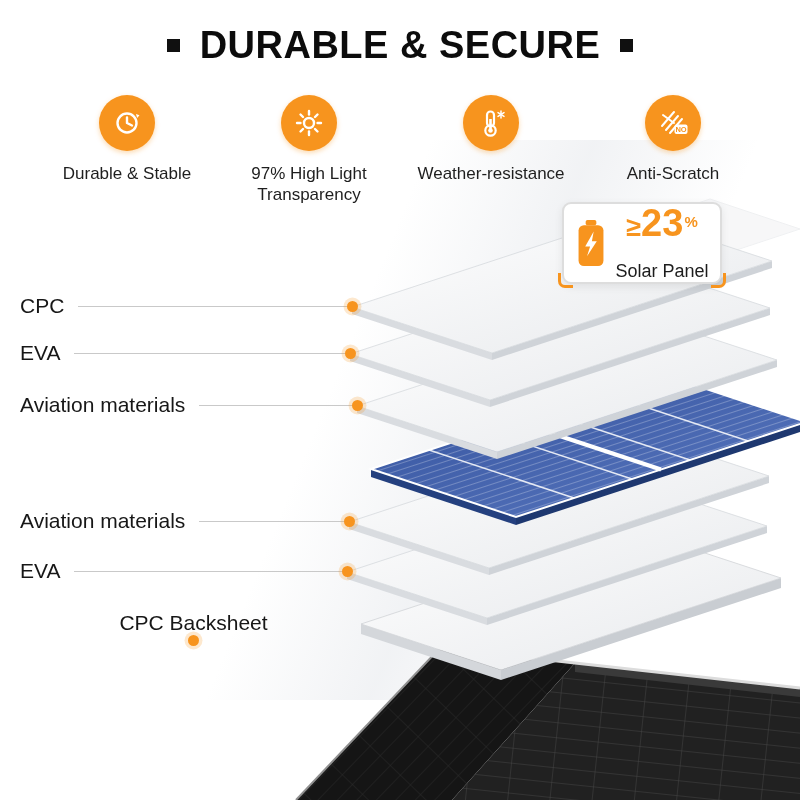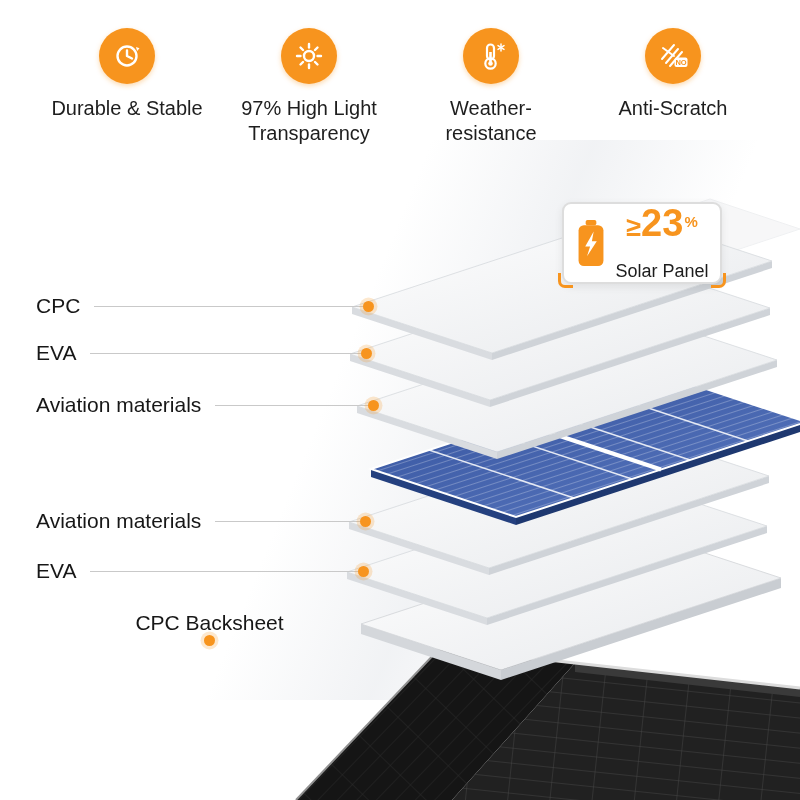--- a/index.html
+++ b/index.html
@@ -10,41 +10,41 @@
 
   
   .header{display:flex;align-items:center;justify-content:center;gap:20px;padding-top:24px;}
   .sq{width:13px;height:13px;background:#101010;flex:none;}
   .title{font-size:38px;font-weight:800;color:#0c0c0c;letter-spacing:.5px;white-space:nowrap;}
 
   
   .features{display:flex;justify-content:center;gap:10px;margin-top:28px;position:relative;z-index:6;}
   .feature{width:172px;display:flex;flex-direction:column;align-items:center;}
   .icon-circle{width:56px;height:56px;border-radius:50%;background:var(--accent);display:flex;align-items:center;justify-content:center;box-shadow:0 2px 5px rgba(247,148,30,.35);}
-  .feature-label{margin-top:12px;font-size:20px;font-weight:500;color:#1e1e1e;text-align:center;line-height:1.25;}
+  .feature-label{margin-top:12px;font-size:17px;font-weight:500;color:#1e1e1e;text-align:center;line-height:1.25;}
 
   
   .badge{position:absolute;left:562px;top:202px;width:160px;height:82px;background:#fff;border:2px solid #ddd;border-radius:9px;display:flex;align-items:center;justify-content:center;z-index:7;box-shadow:0 3px 8px rgba(0,0,0,.08);}
   .badge .corner{position:absolute;width:15px;height:15px;}
   .badge .corner.bl{left:-6px;bottom:-6px;border-left:3px solid var(--accent);border-bottom:3px solid var(--accent);border-bottom-left-radius:7px;}
   .badge .corner.br{right:-6px;bottom:-6px;border-right:3px solid var(--accent);border-bottom:3px solid var(--accent);border-bottom-right-radius:7px;}
   .badge-col{margin-left:8px;display:flex;flex-direction:column;align-items:center;}
   .badge-num{display:flex;align-items:baseline;color:var(--accent);font-weight:800;}
   .badge-ge{font-size:27px;}
   .badge-val{font-size:38px;line-height:.95;}
   .badge-pct{font-size:15px;position:relative;top:-9px;margin-left:1px;}
   .badge-label{font-size:18px;color:#1c1c1c;font-weight:500;margin-top:18px;}
 
   
   .diagram{position:absolute;left:0;top:0;width:800px;height:800px;z-index:1;}
   .sheen{position:absolute;left:0;top:140px;width:800px;height:560px;z-index:0;
     background:linear-gradient(112deg,rgba(255,255,255,0) 42%,rgba(205,210,218,.28) 58%,rgba(255,255,255,0) 74%);}
 
   
-  .layer-row{position:absolute;left:36px;display:flex;align-items:center;z-index:5;}
+  .layer-row{position:absolute;left:20px;display:flex;align-items:center;z-index:5;}
   .layer-row .txt{font-size:21px;color:#171717;white-space:nowrap;}
   .layer-row .txt2{display:flex;flex-direction:column;font-size:21px;color:#171717;line-height:1.22;white-space:nowrap;}
   .leader{flex:1;height:1px;background:#c9c9c9;margin-left:14px;}
   .dot{width:11px;height:11px;border-radius:50%;background:var(--accent);box-shadow:0 0 0 3.5px rgba(247,148,30,.22);flex:none;}
 </style>
 </head>
 <body>
 
 <div class="page">
 
@@ -125,20 +125,25 @@
       <polygon points="350,354 630,262 770,308 490,400" fill="url(#sheetGrad)" stroke="#d6d9dd" stroke-width="0.8"></polygon>
     </g>
 
     <g>
       <polygon points="352,307 492,353 492,360 352,314" fill="#d9dce0"></polygon>
       <polygon points="492,353 772,261 772,268 492,360" fill="#cfd3d8"></polygon>
       <polygon points="352,307 632,215 772,261 492,353" fill="url(#sheetGrad)" stroke="#d6d9dd" stroke-width="0.8"></polygon>
     </g>
   </svg>
 
+  <div class="header">
+    <span class="sq"></span>
+    <h1 class="title">DURABLE &amp; SECURE</h1>
+    <span class="sq"></span>
+  </div>
 
   <div class="features">
 
     <div class="feature">
       <div class="icon-circle">
         <svg width="32" height="32" viewBox="0 0 32 32">
           <circle cx="16" cy="16" r="9.5" fill="none" stroke="#fff" stroke-width="2.4"></circle>
           <path d="M16 10.5 V16 L21 18.5" fill="none" stroke="#fff" stroke-width="2.4" stroke-linecap="round" stroke-linejoin="round"></path>
           <path d="M25 7 l3.5 1.2 -2.4 2.8 z" fill="#fff"></path>
         </svg>

